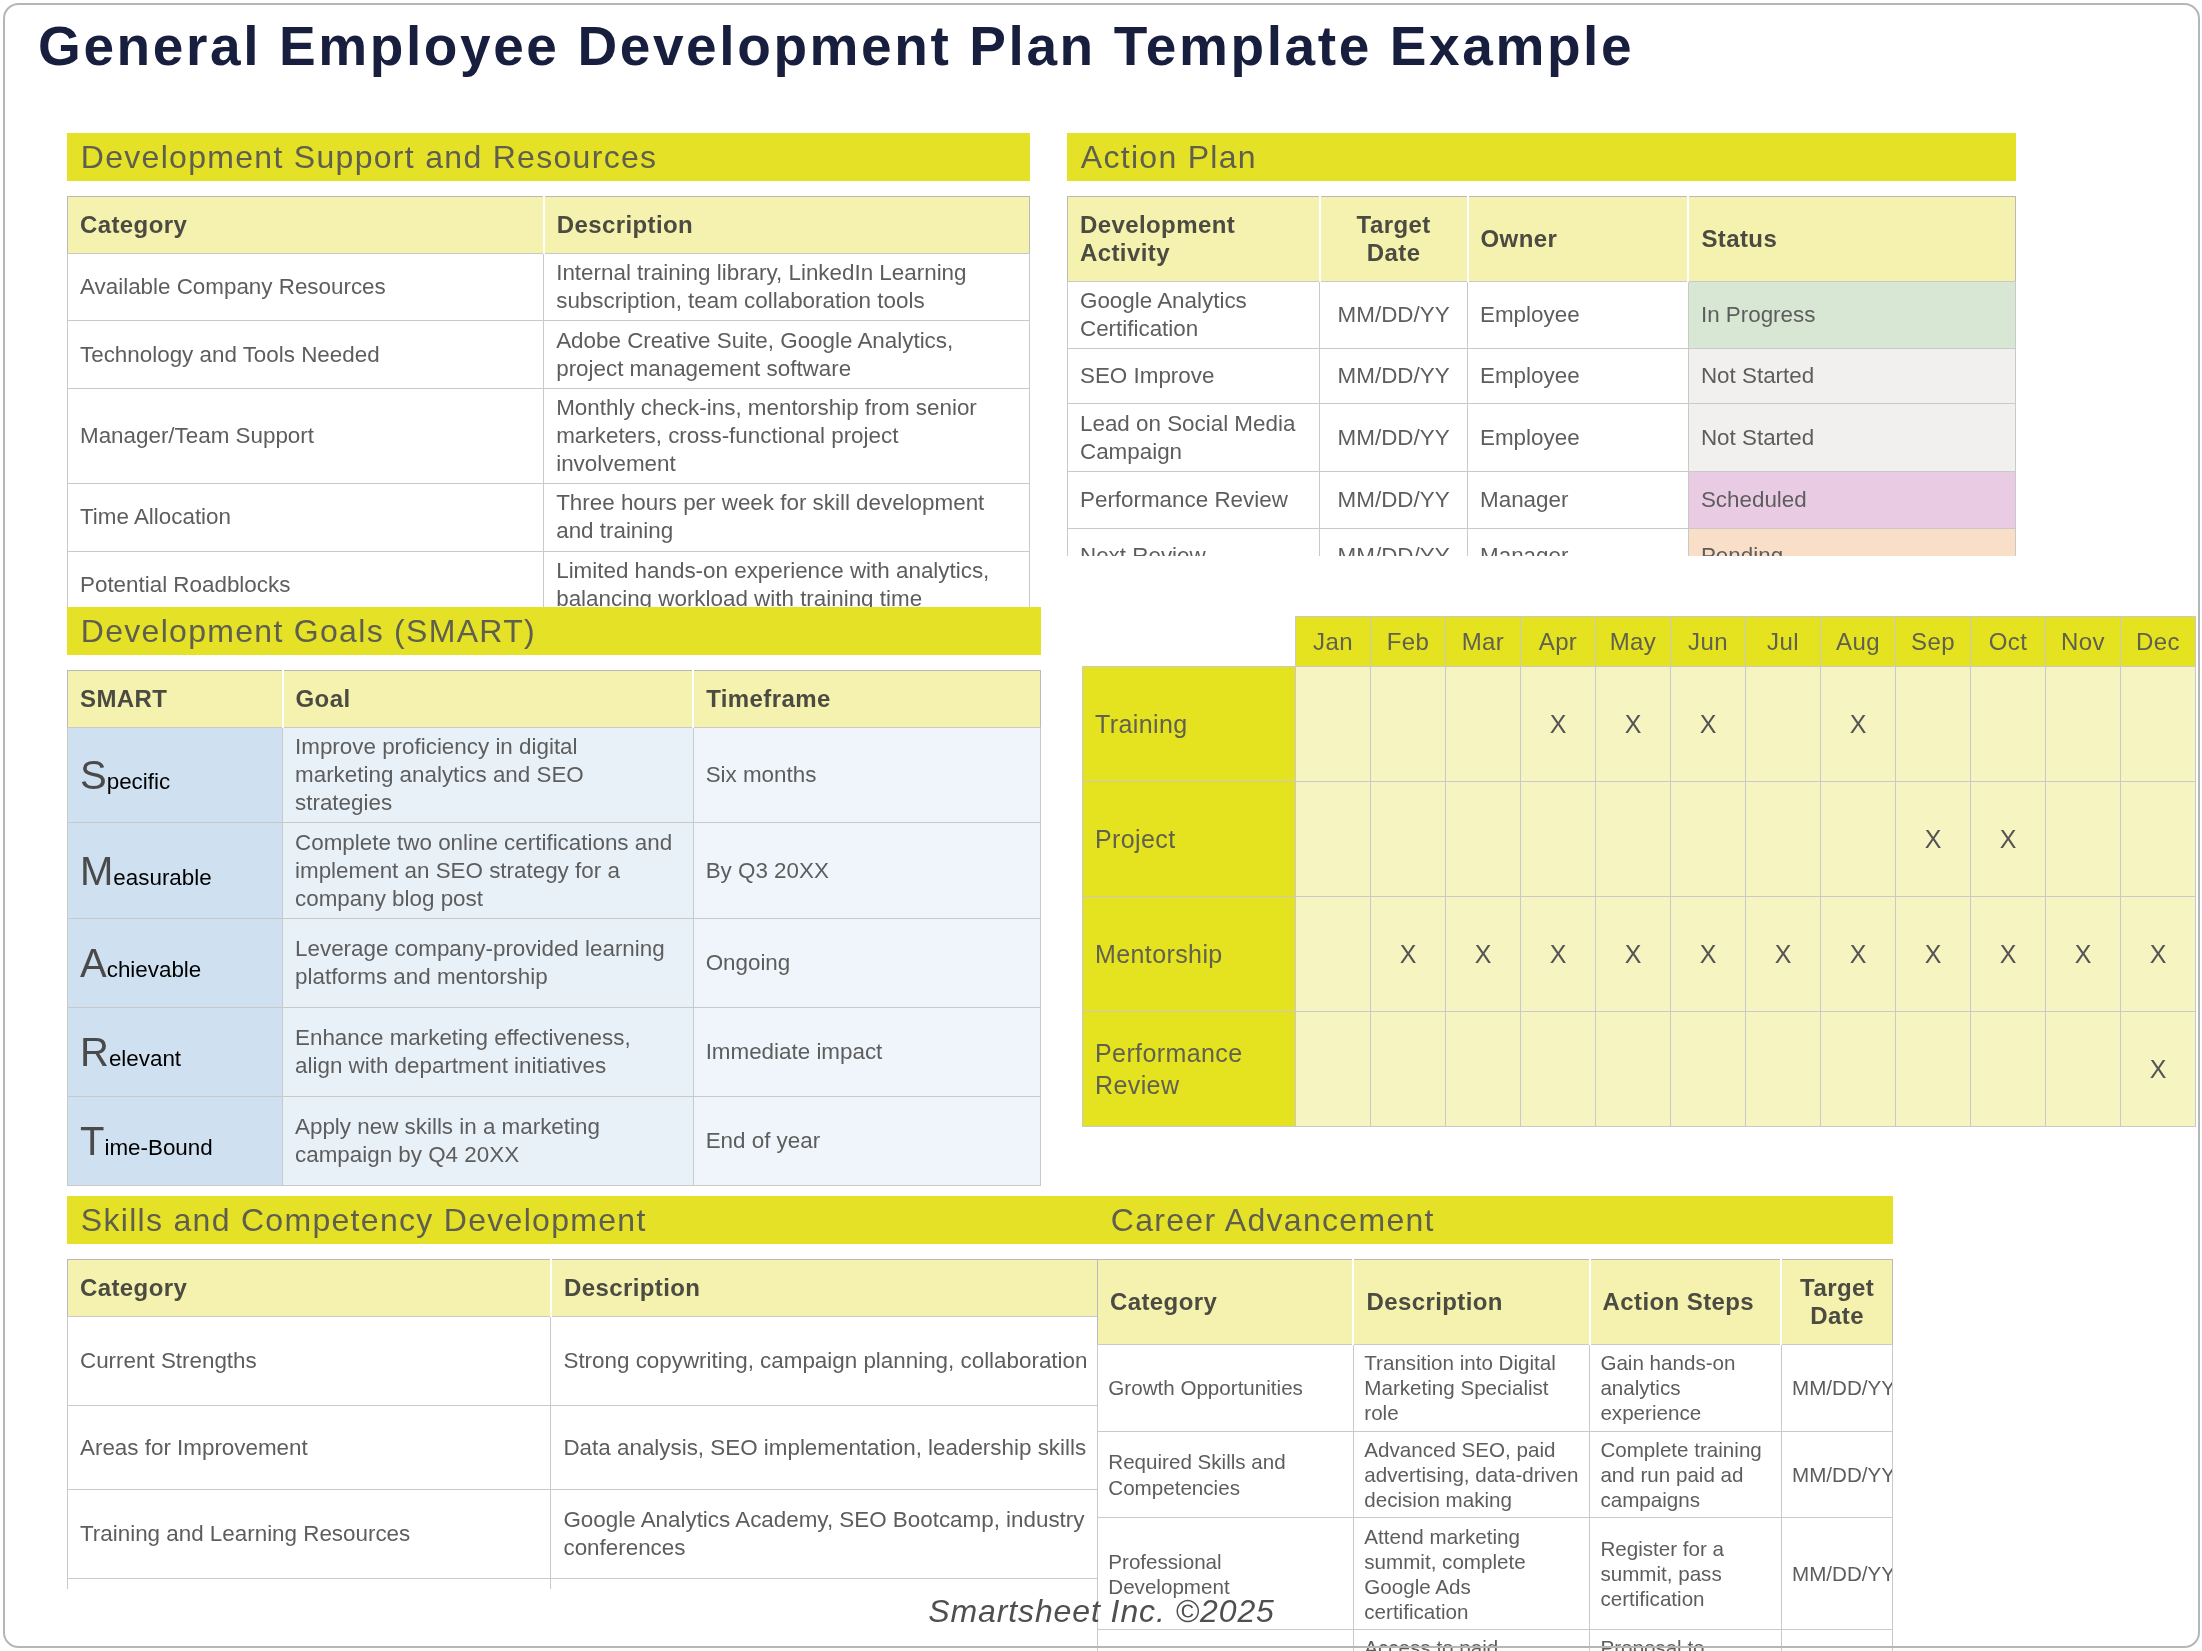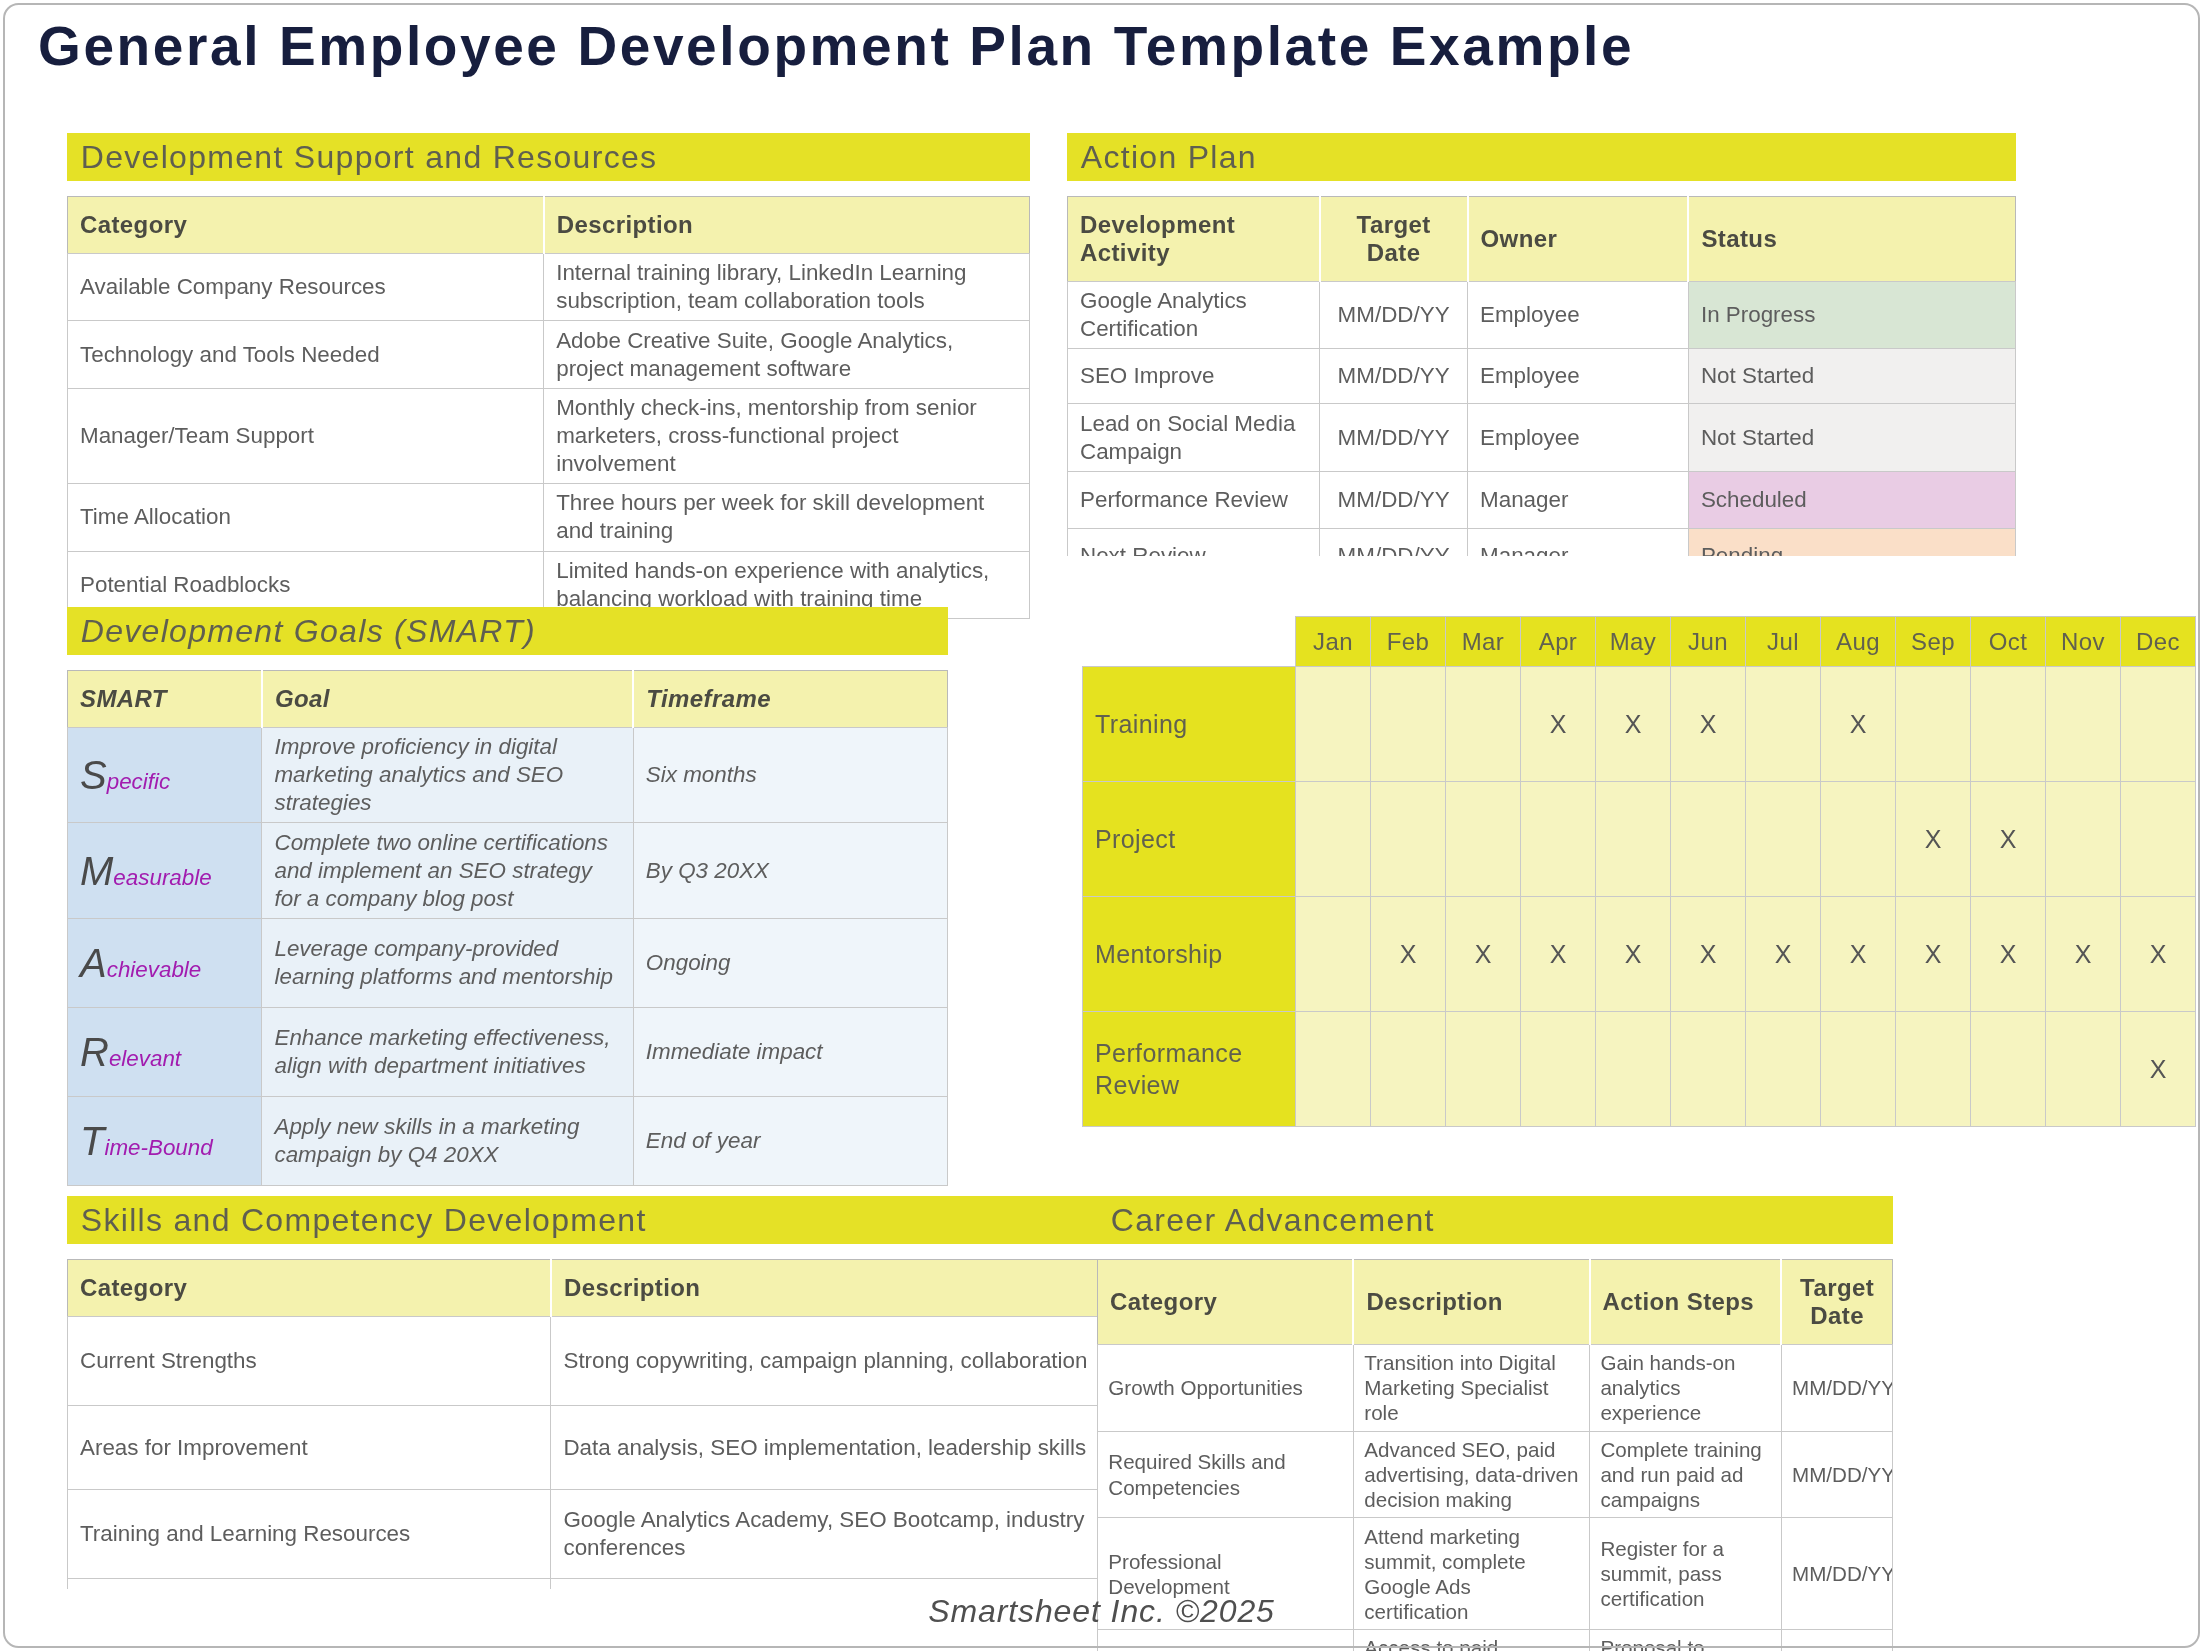--- a/index.html
+++ b/index.html
@@ -53,21 +53,21 @@
     font-size:22.4px;color:var(--txt);line-height:1.25;vertical-align:middle;
     overflow:hidden;
   }
   table.grid td.center{text-align:center;}
   tr.partial td{height:13.8px;border-bottom:none;padding:0 12px;}
   
   td.smart-label{background:var(--blue-label);color:#4f4f4f;}
   td.smart-goal{background:var(--blue-goal);}
   td.smart-time{background:var(--blue-time);}
   .big-letter{font-size:40px;color:#4a4a4a;}
-  .rest-letter{font-size:22.4px;color:#a21caf;}
+  .rest-letter{font-size:22.4px;color:#000000;}
   
   table.matrix{border-collapse:collapse;table-layout:fixed;border-radius:12px;}
   table.matrix th,table.matrix td{box-sizing:border-box;}
   th.corner{border:none;background:#fff;}
   th.month{
     background:var(--matrix-yellow);border:1.7px solid var(--line);
     font-size:24px;font-weight:normal;color:#61614f;height:48px;text-align:center;
     letter-spacing:0.4px;
   }
   th.rlabel{
@@ -180,21 +180,21 @@
             <td class="center">MM/DD/YY</td>
             <td>Manager</td>
             <td style="background-color: rgb(250, 223, 200);">Pending</td>
           </tr>
 
     </tbody>
   </table>
   </div>
 </section>
 
-<section class="panel" id="smart" style="left:67px;top:607px;width:881px;font-style:italic;">
+<section class="panel" id="smart" style="left:67px;top:607px;width:974px;">
   <div class="bar">Development Goals (SMART)</div>
   <table class="grid">
     <colgroup>
         <col style="width:22.1%">
         <col style="width:42.2%">
         <col>
       </colgroup>
     <thead>
         <tr style="height:53px">
       <th>SMART</th>

